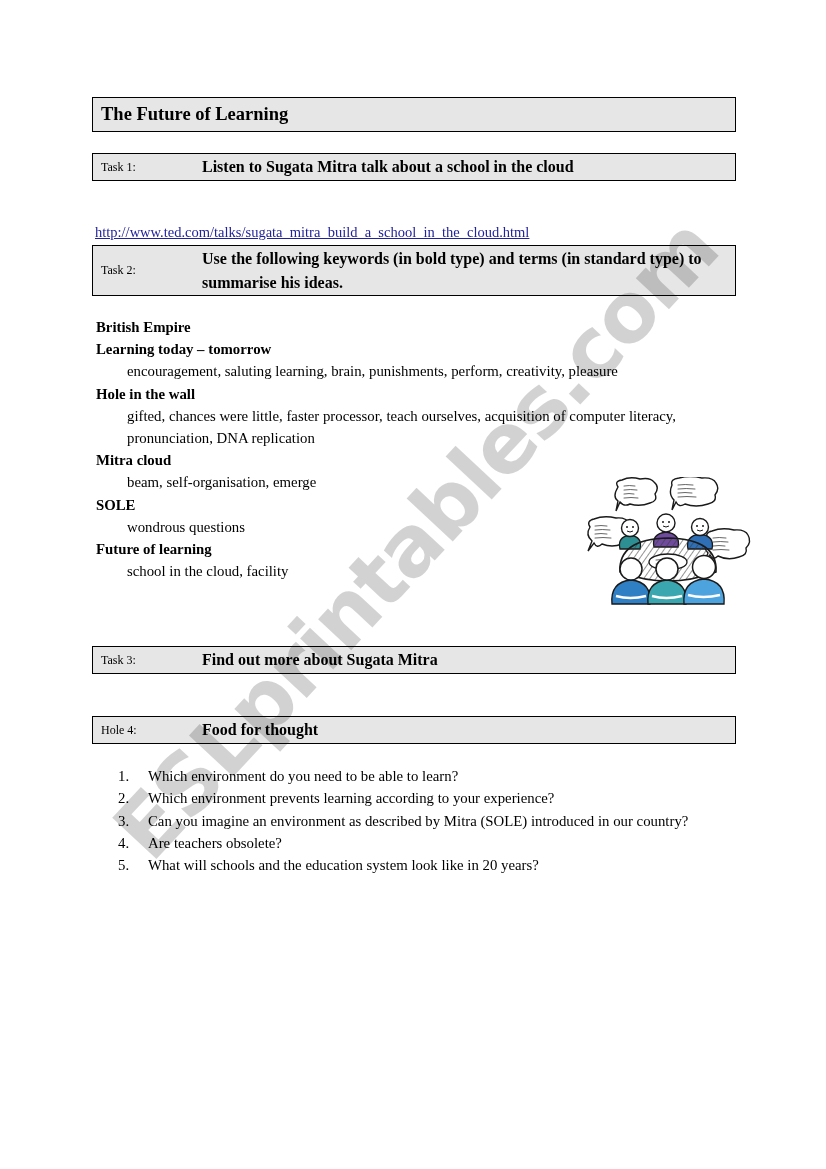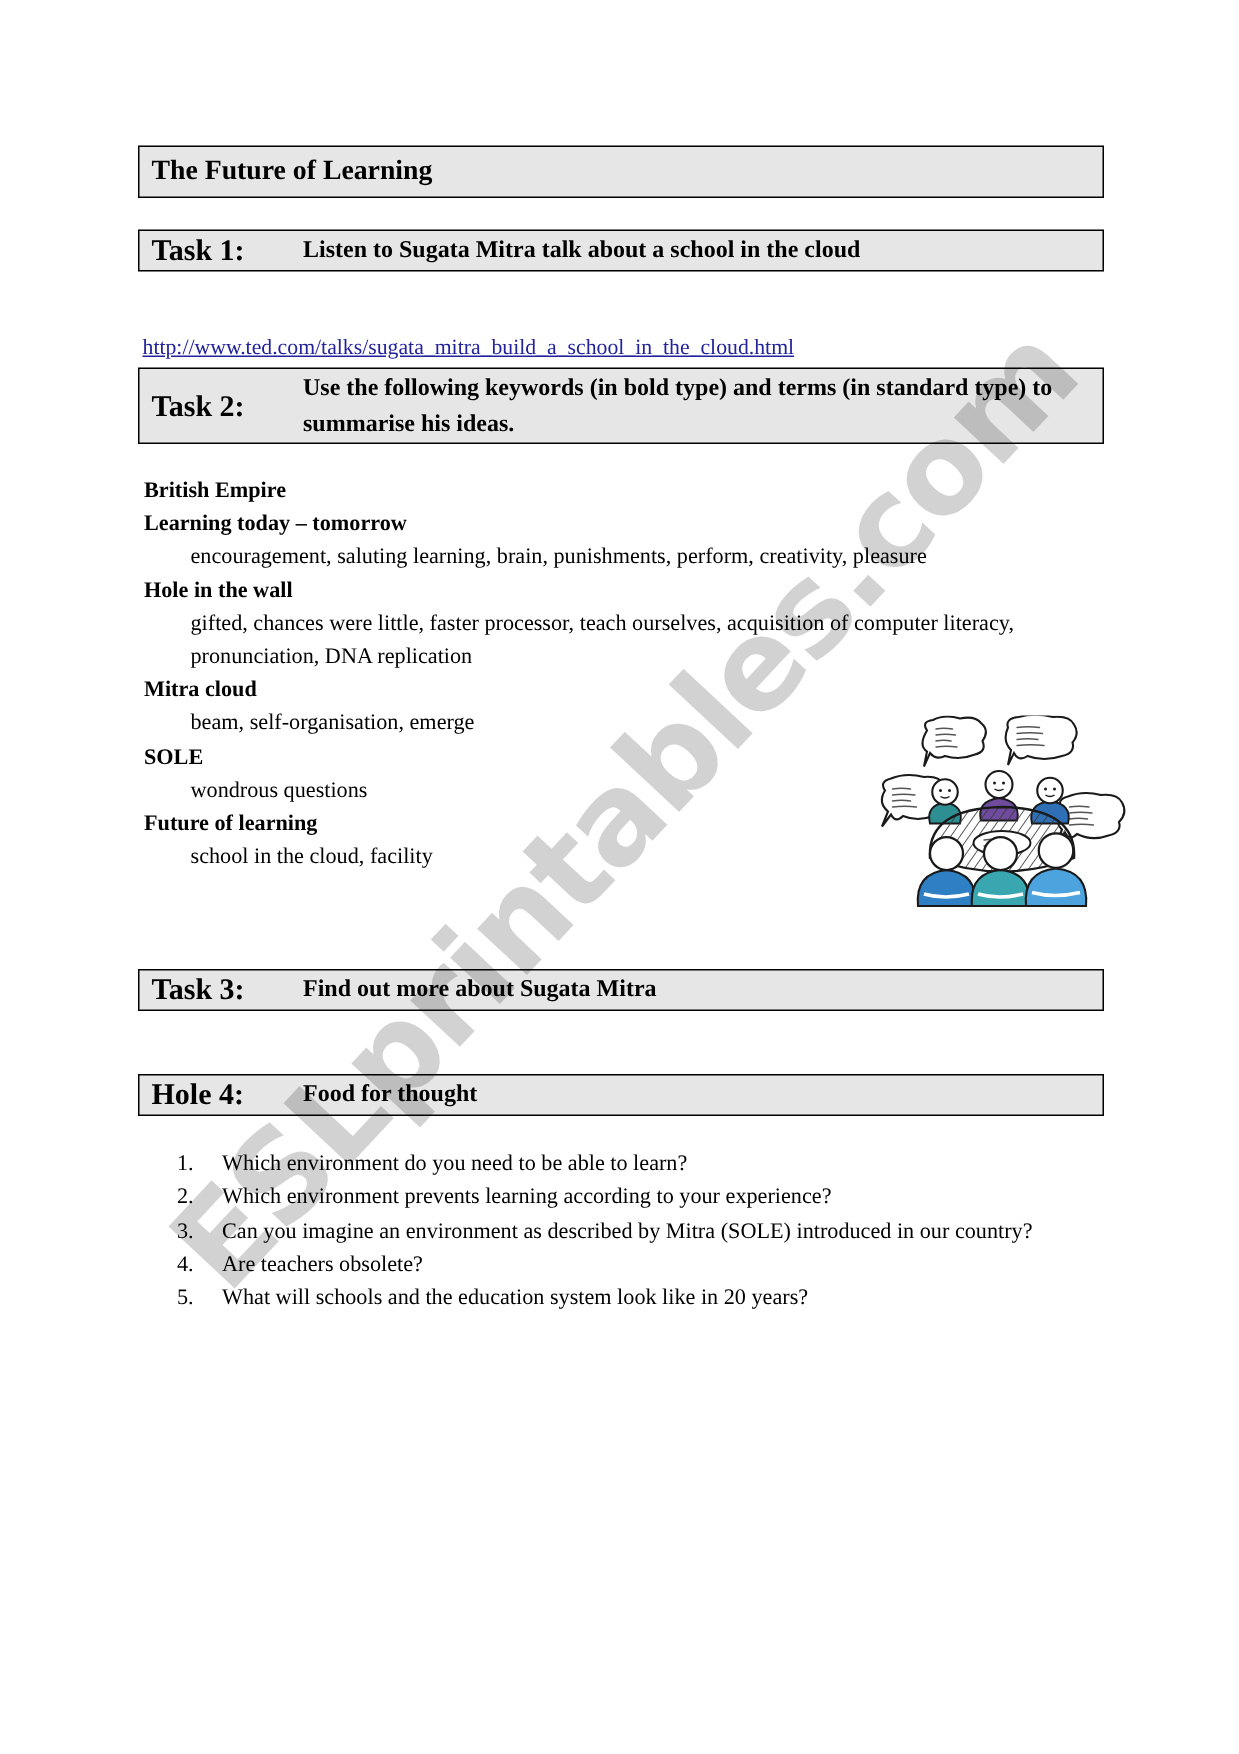--- a/index.html
+++ b/index.html
@@ -65,22 +65,22 @@
     padding: 5px 0 5px 8px;
     font-size: 18.5px;
     font-weight: bold;
     line-height: 1.25;
   }
   .task-label {
     display: inline-block;
     width: 101px;
     flex: 0 0 101px;
     padding: 6px 0 5px 8px;
-    font-size: 20px;
-    font-weight: bold;
+    font-size: 12px;
+    font-weight: normal;
     line-height: 1.45;
   }
   .task-desc {
     padding: 5px 10px 5px 0;
     font-size: 16px;
     font-weight: bold;
     line-height: 1.45;
   }
 
   #box-title   { top: 97px;  height: 35px; }

